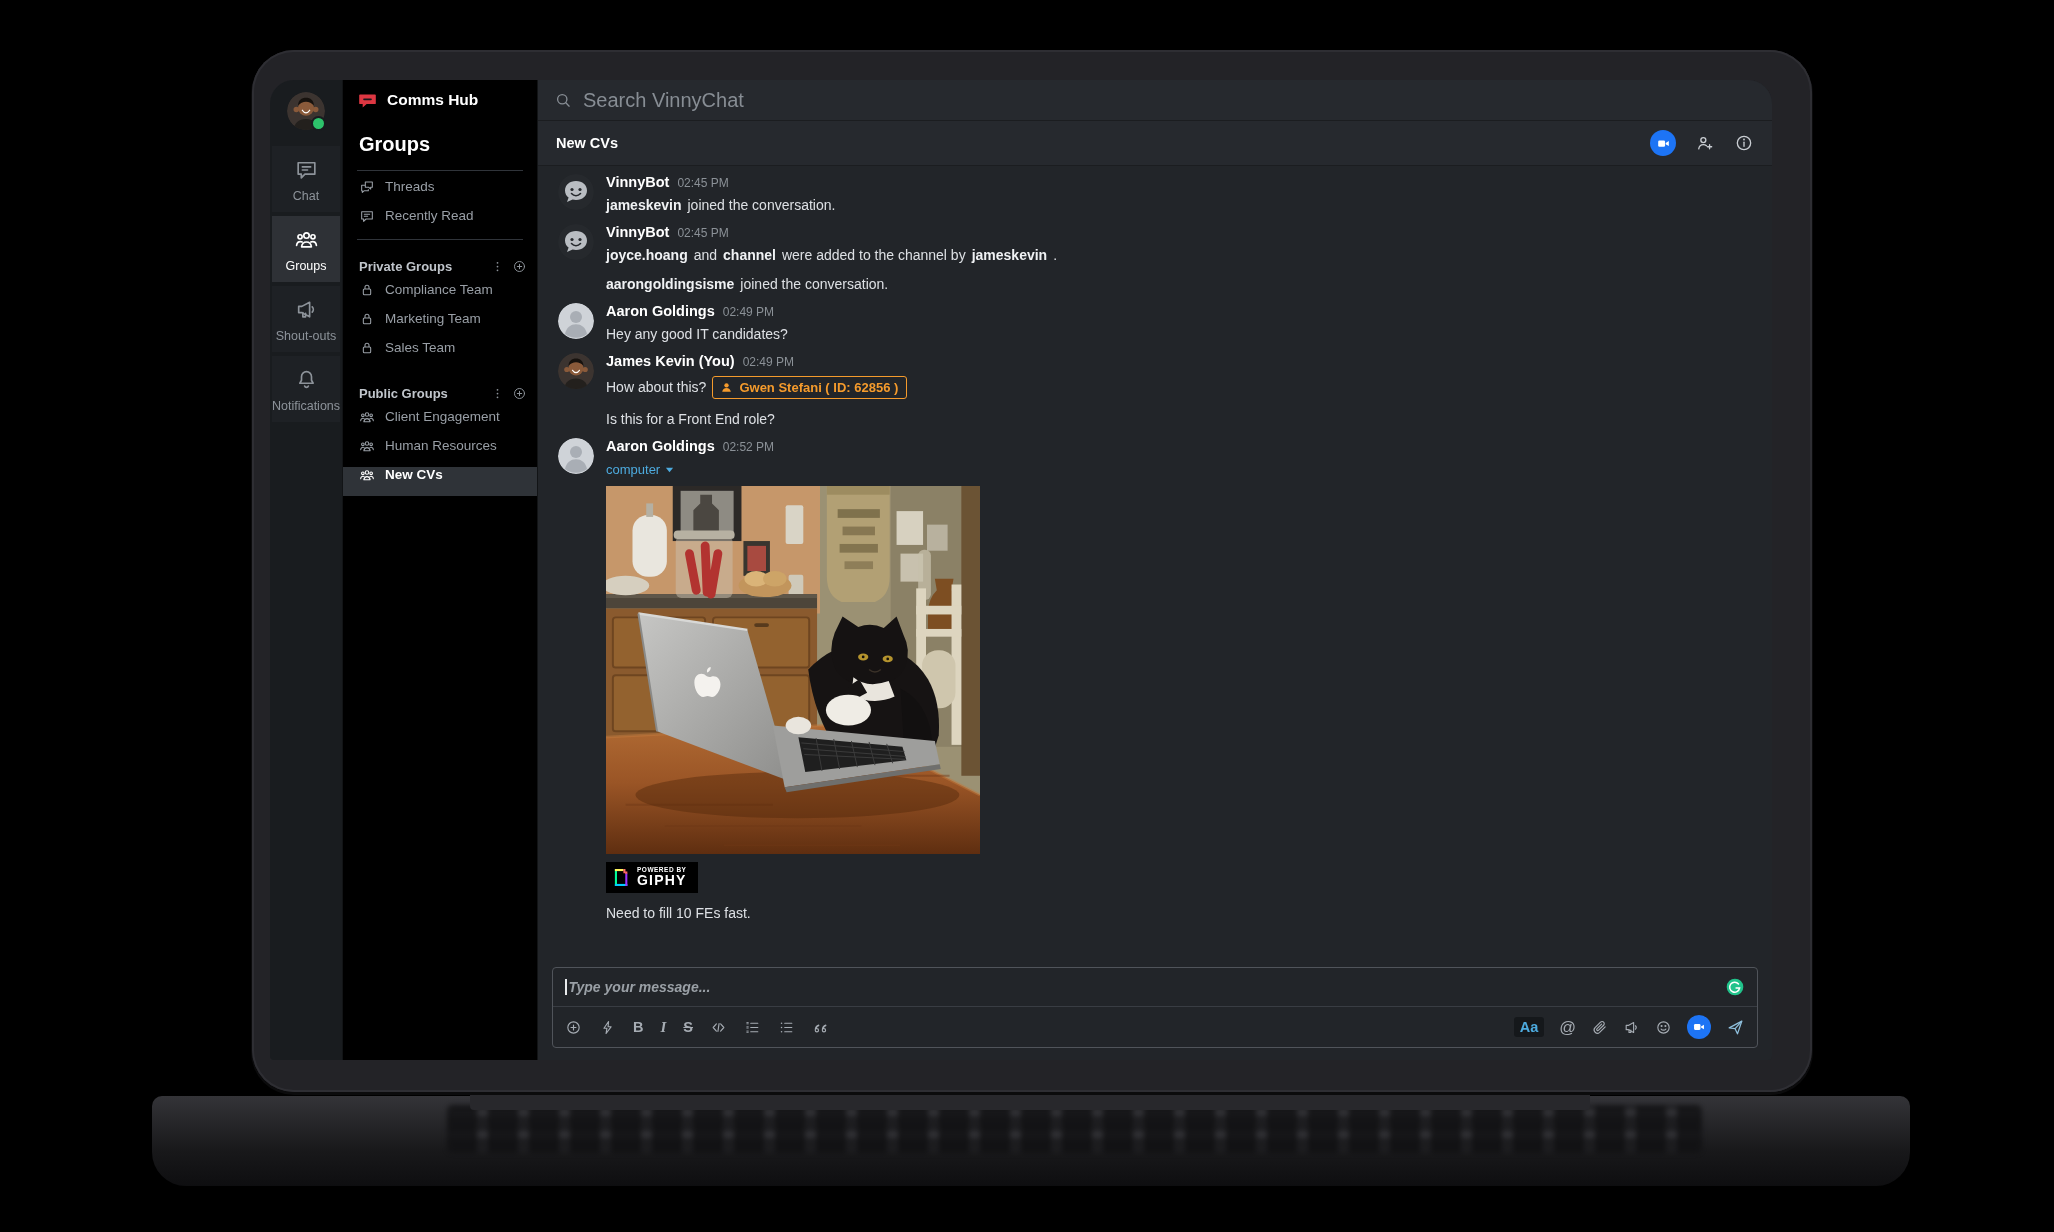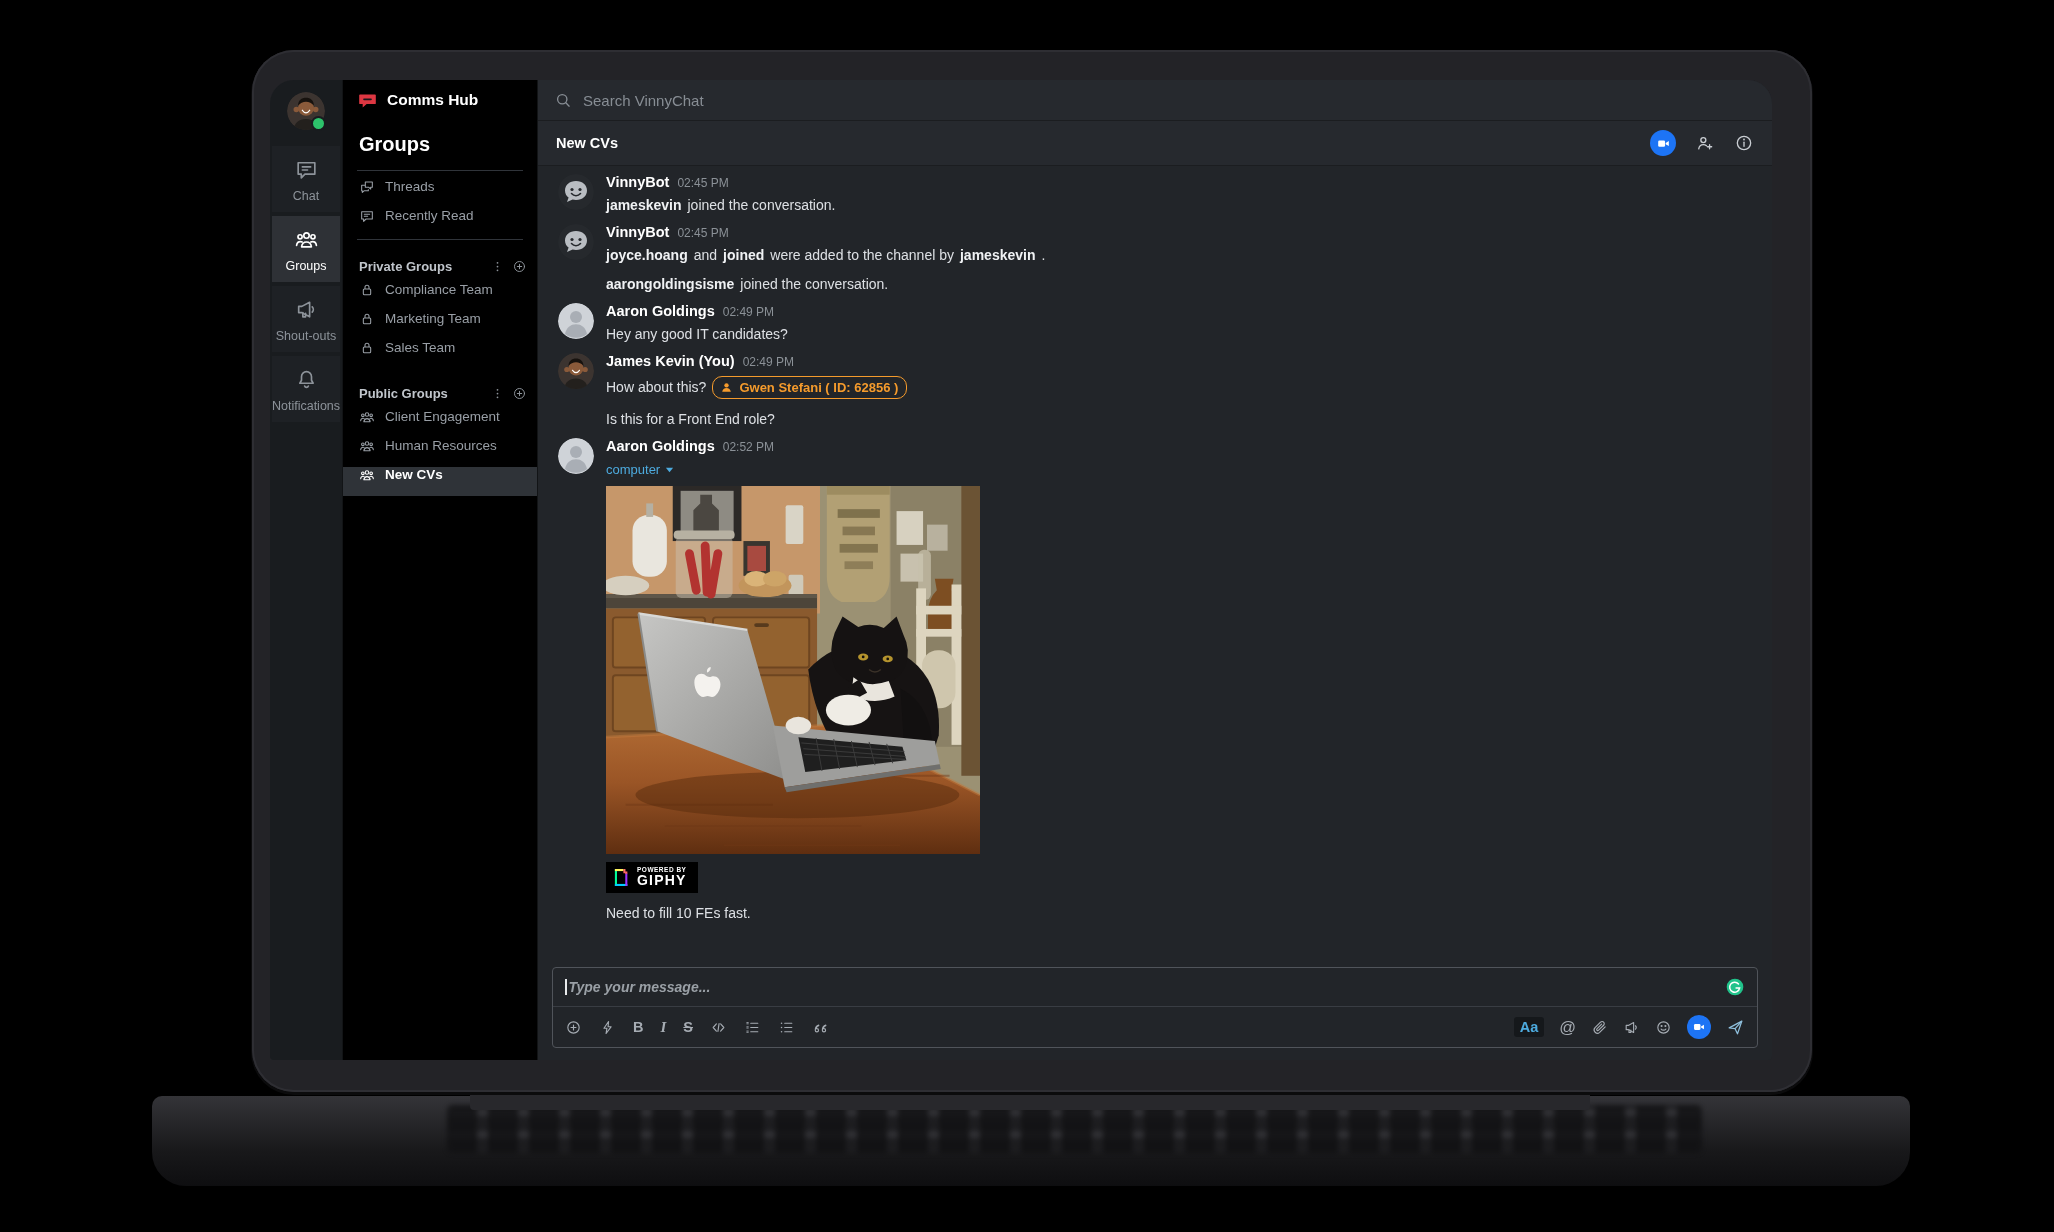--- a/index.html
+++ b/index.html
@@ -49,21 +49,21 @@
   .psection{height:32px;margin-top:8px;display:flex;align-items:center;padding:0 10px 0 16px;}
   .psection-title{color:#c0c5cb;font-size:13px;font-weight:700;flex:1;}
   .psection .icon{color:#8c9299;cursor:pointer;margin-left:7px;}
   .psection .icon svg{width:15px;height:15px;display:block;}
 
   
   .main{flex:1;display:flex;flex-direction:column;min-width:0;background:#222529;}
   .topbar{height:40px;flex:none;background:#26292e;display:flex;align-items:center;gap:11px;padding:0 16px;
           border-bottom:1px solid #1b1d20;color:#878d94;cursor:text;}
   .topbar .icon svg{width:18px;height:18px;display:block;}
-  .search-ph{font-size:15px;}
+  .search-ph{font-size:20px;}
   .chan-header{height:44px;flex:none;background:#26292e;border-bottom:1px solid #1b1d20;
                display:flex;align-items:center;padding:0 18px;}
   .chan-name{color:#fff;font-weight:700;font-size:14.5px;flex:1;}
   .chan-actions{display:flex;align-items:center;gap:19px;color:#c9cdd2;}
   .chan-actions .icon{cursor:pointer;}
   .chan-actions .icon svg{width:20px;height:20px;display:block;}
   .chip{width:26px;height:26px;border-radius:50%;background:var(--action-blue,#1d74f5);color:#fff;
         display:flex;align-items:center;justify-content:center;cursor:pointer;}
   .chip svg{width:15px;height:15px;display:block;}
 
@@ -73,21 +73,21 @@
   .msg-avatar{width:36px;height:36px;border-radius:50%;overflow:hidden;flex:none;cursor:pointer;}
   .msg-avatar svg{width:100%;height:100%;display:block;}
   .msg-body{flex:1;min-width:0;}
   .msg-head{display:flex;align-items:baseline;gap:8px;height:18px;text-align:right;}
   .msg-author{font-weight:700;font-size:14.5px;color:#fff;cursor:pointer;}
   .msg-time{font-size:12px;color:#8b9197;}
   .msg-line{margin-top:5px;font-size:14px;color:#dde0e4;display:flex;align-items:center;gap:6px;flex-wrap:wrap;line-height:17px;}
   .msg-line .b{font-weight:700;color:#f0f2f4;}
   .msg-line.gap{margin-top:12px;}
   .badge{display:inline-flex;align-items:center;gap:6px;border:1px solid var(--accent-orange,#f59b2c);
-         color:var(--accent-orange,#f59b2c);font-weight:700;font-size:13px;padding:2px 8px 2px 7px;border-radius:10px;cursor:pointer;}
+         color:var(--accent-orange,#f59b2c);font-weight:700;font-size:13px;padding:2px 8px 2px 7px;border-radius:3px;cursor:pointer;}
   .badge svg{width:13px;height:13px;display:block;}
   .kw-link{color:var(--link-blue,#4dabdf);font-size:13px;display:inline-flex;align-items:center;gap:5px;cursor:pointer;}
   .kw-link svg{width:9px;height:9px;display:block;}
   .gif{width:374px;height:368px;margin-top:8px;background:#000;cursor:pointer;}
   .gif svg{width:100%;height:100%;display:block;}
   .giphy{display:inline-flex;align-items:center;gap:7px;background:#000;padding:4px 11px 4px 7px;margin-top:8px;}
   .giphy svg{width:17px;height:19px;display:block;}
   .giphy-txt{display:flex;flex-direction:column;line-height:1.1;}
   .giphy-pb{font-size:6.5px;letter-spacing:.5px;color:#fff;font-weight:700;}
   .giphy-gb{font-size:14px;font-weight:700;color:#fff;letter-spacing:1.2px;}
@@ -387,21 +387,21 @@
                 </svg>
               </div>
               <div class="msg-body">
                 <div class="msg-head">
                   <span class="msg-author">VinnyBot</span>
                   <span class="msg-time">02:45 PM</span>
                 </div>
                 <div class="msg-line">
                   <span class="b">joyce.hoang</span>
                   <span> and </span>
-                  <span class="b">joined</span>
+                  <span class="b">channel</span>
                   <span> were added to the channel by </span>
                   <span class="b">jameskevin</span>
                   <span>.</span>
                 </div>
                 <div class="msg-line gap">
                   <span class="b">aarongoldingsisme</span>
                   <span> joined the conversation.</span>
                 </div>
               </div>
             </div>

